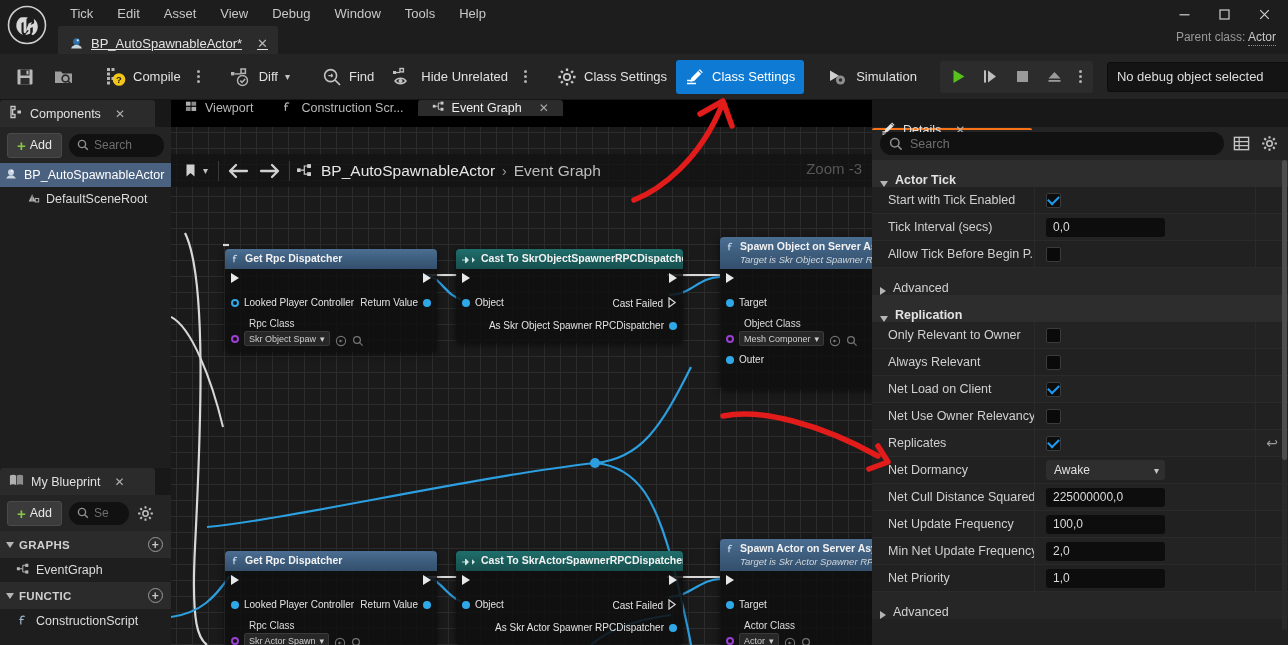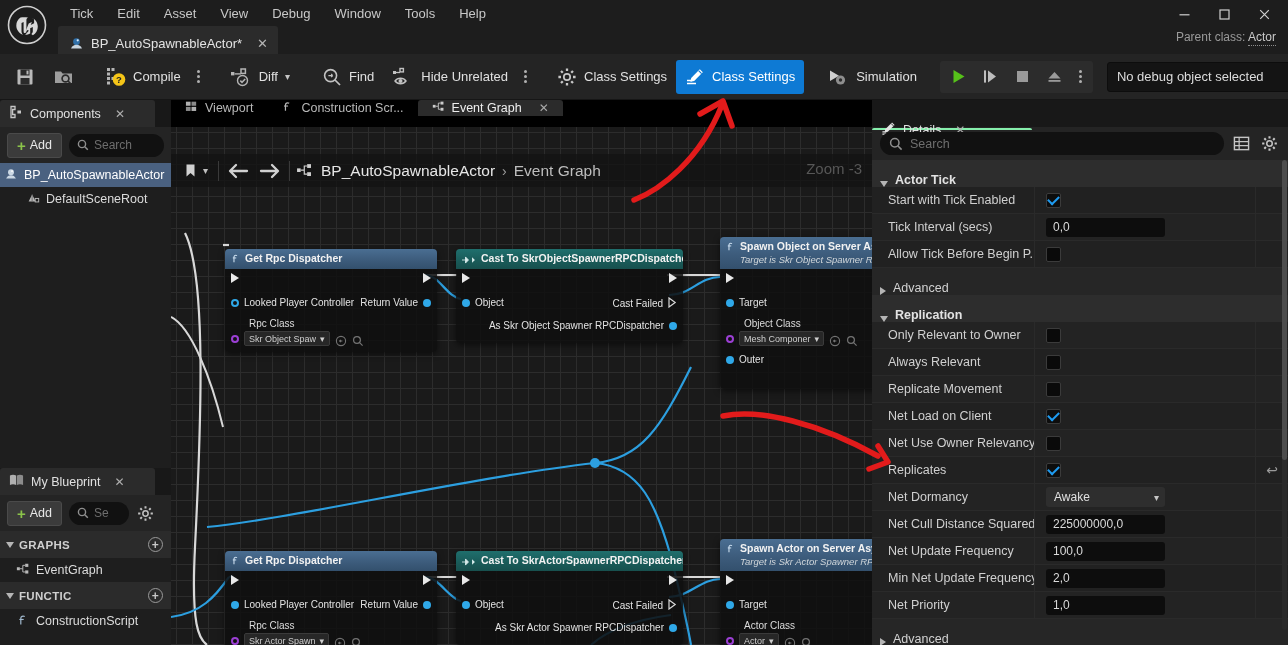--- a/index.html
+++ b/index.html
@@ -27,21 +27,21 @@
   .menu-item {
     font-size: 13px; color: #c8c8c8; padding: 4px 12px; line-height: 16px;
     white-space: nowrap;
   }
 
   .tabstrip { position: absolute; left: 58px; top: 26px; height: 28px; display: flex; align-items: flex-end; }
   .doctab {
     display: flex; align-items: center; gap: 7px;
     background: #2b2b2b; height: 28px; padding: 6px 10px 0 11px;
     border-top-left-radius: 3px; border-top-right-radius: 3px;
-    font-size: 13px; color: #e3e3e3; white-space: nowrap;
+    font-size: 13px; color: #e3e3e3; white-space: nowrap; text-decoration: underline;
   }
   .doctab .tab-close { color: #b5b5b5; font-size: 13px; margin-left: 8px; }
   .bp-icon { width: 15px; height: 15px; display: inline-block; }
 
   .winbtns { position: absolute; right: 4px; top: 0; height: 28px; display: flex; align-items: center; }
   .winbtn { width: 40px; height: 28px; display: flex; align-items: center; justify-content: center; color: #cfcfcf; }
   .winbtn svg { display: block; }
   .parentclass {
     position: absolute; right: 12px; top: 30px; font-size: 12px; color: #9a9a9a; white-space: nowrap;
   }
@@ -950,21 +950,21 @@
         <span class="bc-title">BP_AutoSpawnableActor</span>
         <span class="bc-chev">›</span>
         <span class="bc-cur">Event Graph</span>
         <span class="zoom-label">Zoom -3</span>
       </div>
     </div>
   </div>
 
   <div class="details-col">
     <div class="det-tabbar">
-      <div class="panel-tab" style="width:160px;border-top:2px solid #86efac;margin-top:28px;">
+      <div class="panel-tab" style="width:160px;border-top:2px solid #f97316;margin-top:28px;">
         <span>
           <svg width="15" height="15" viewBox="0 0 16 16">
             <path d="M11.8 1.5l2.7 2.7-7.3 7.3-3.4.7.7-3.4z" fill="#e4e4e4"></path>
             <path d="M10.8 2.7l2.6 2.6" stroke="#2b2b2b" stroke-width="1"></path>
             <g stroke="#e4e4e4" stroke-width="1.3">
                 <path d="M1.5 11.5h4M1.5 14h7"></path>
               </g>
           </svg>
         </span>
         <span>Details</span>
@@ -1034,27 +1034,20 @@
     </div>
     <div class="det-row">
       <div class="det-label">Only Relevant to Owner</div>
       <div class="det-value">
           <span class="chk"></span>
         </div>
       <div class="det-extra"></div>
     </div>
     <div class="det-row">
       <div class="det-label">Always Relevant</div>
-      <div class="det-value">
-          <span class="chk"></span>
-        </div>
-      <div class="det-extra"></div>
-    </div>
-    <div class="det-row">
-      <div class="det-label">Replicate Movement</div>
       <div class="det-value">
           <span class="chk"></span>
         </div>
       <div class="det-extra"></div>
     </div>
     <div class="det-row">
       <div class="det-label">Net Load on Client</div>
       <div class="det-value">
           <span class="chk on"></span>
         </div>

